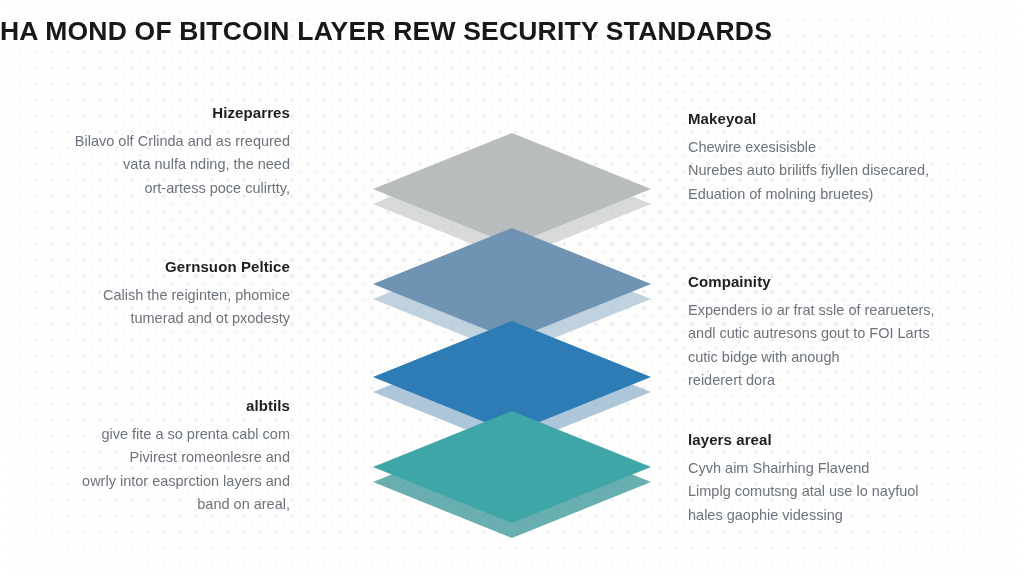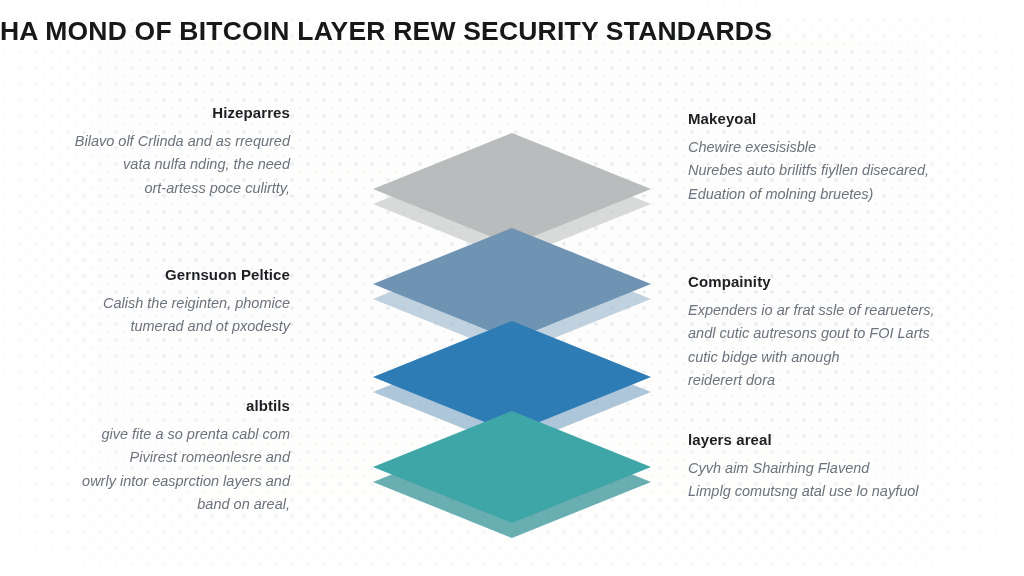--- a/index.html
+++ b/index.html
@@ -59,21 +59,20 @@
     letter-spacing: 0.1px;
   }
   .block-body {
     font-size: 14.5px;
     line-height: 1.62;
     color: #6d737c;
   }
   .block-body .line {
     display: block;
     white-space: nowrap;
-    font-style: italic;
   }
   .left-block {
     text-align: right;
     right: 734px;
     width: 290px;
   }
   .right-block {
     text-align: left;
     left: 688px;
     width: 330px;
@@ -118,21 +117,21 @@
 
   <div class="text-block left-block" style="top:104px;">
     <div class="block-heading">Hizeparres</div>
     <div class="block-body">
       <span class="line">Bilavo olf Crlinda and as rrequred</span>
       <span class="line">vata nulfa nding, the need</span>
       <span class="line">ort-artess poce culirtty,</span>
     </div>
   </div>
 
-  <div class="text-block left-block" style="top:266px;">
+  <div class="text-block left-block" style="top:258px;">
     <div class="block-heading">Gernsuon Peltice</div>
     <div class="block-body">
       <span class="line">Calish the reiginten, phomice</span>
       <span class="line">tumerad and ot pxodesty</span>
     </div>
   </div>
 
   <div class="text-block left-block" style="top:397px;">
     <div class="block-heading">albtils</div>
     <div class="block-body">
@@ -160,20 +159,21 @@
       <span class="line">cutic bidge with anough</span>
       <span class="line">reiderert dora</span>
     </div>
   </div>
 
   <div class="text-block right-block" style="top:431px;">
     <div class="block-heading">layers areal</div>
     <div class="block-body">
       <span class="line">Cyvh aim Shairhing Flavend</span>
       <span class="line">Limplg comutsng atal use lo nayfuol</span>
+      <span class="line">hales gaophie videssing</span>
     </div>
   </div>
 
   <div id="stack">
     <div class="layer" style="top:0px;">
       <div class="plate-shadow" style="background: rgb(201, 204, 203);"></div>
       <div class="plate" style="background: rgb(185, 188, 188);"></div>
     </div>
     <div class="layer" style="top:95px;">
       <div class="plate-shadow" style="background: rgb(168, 192, 211);"></div>

